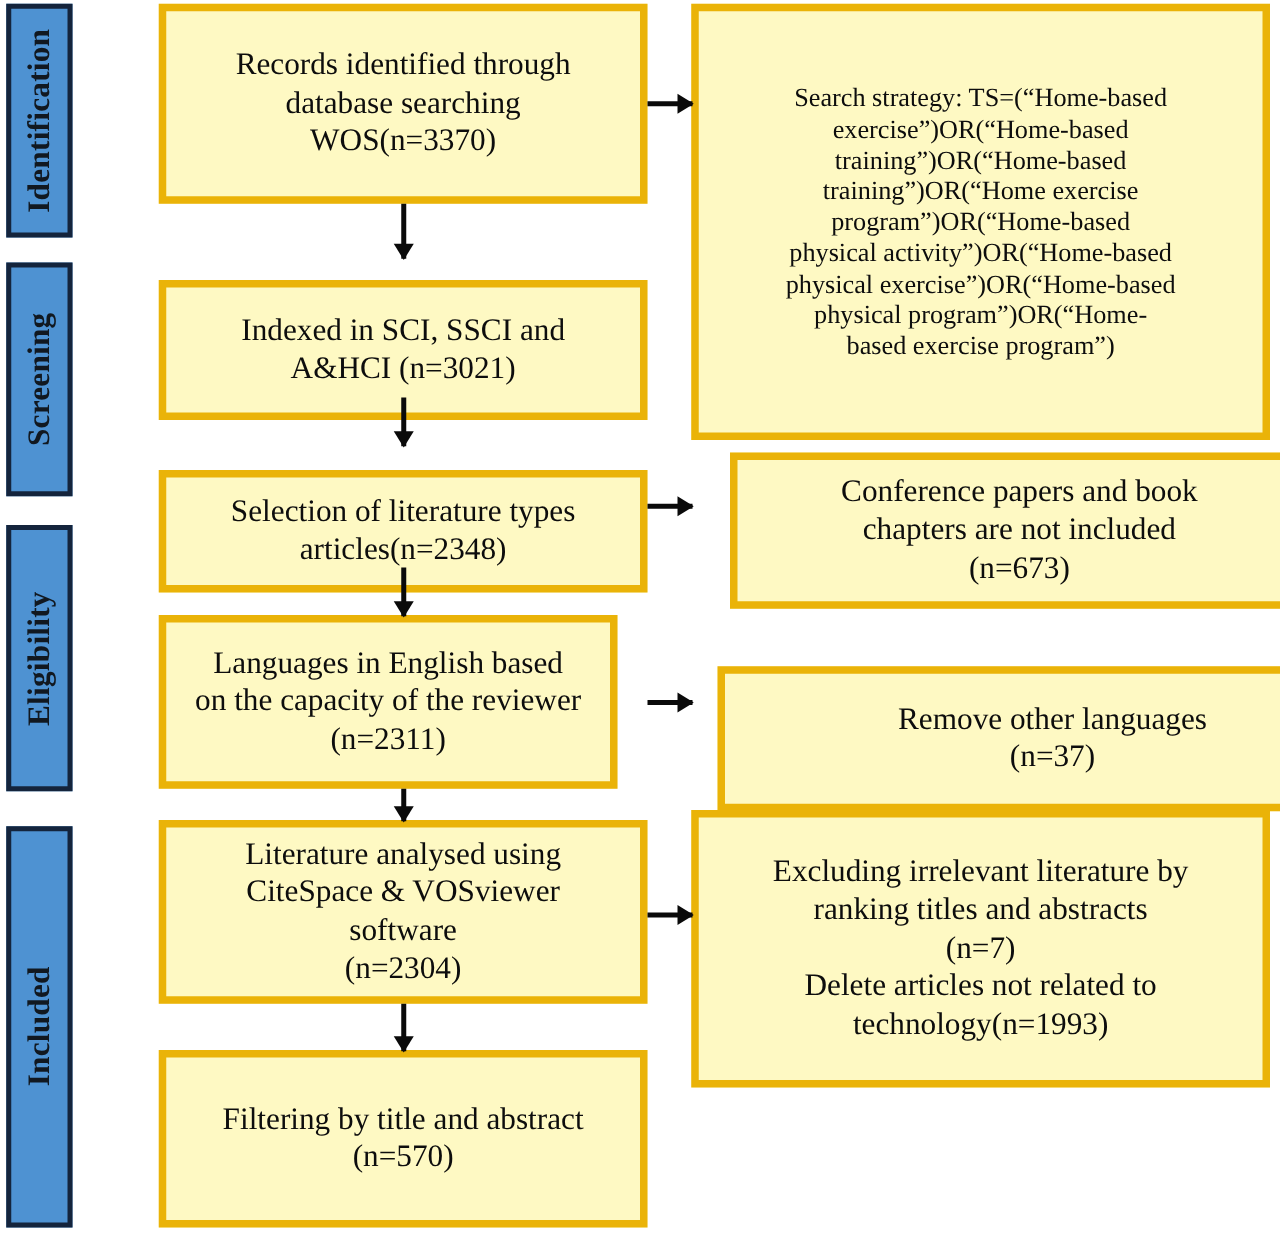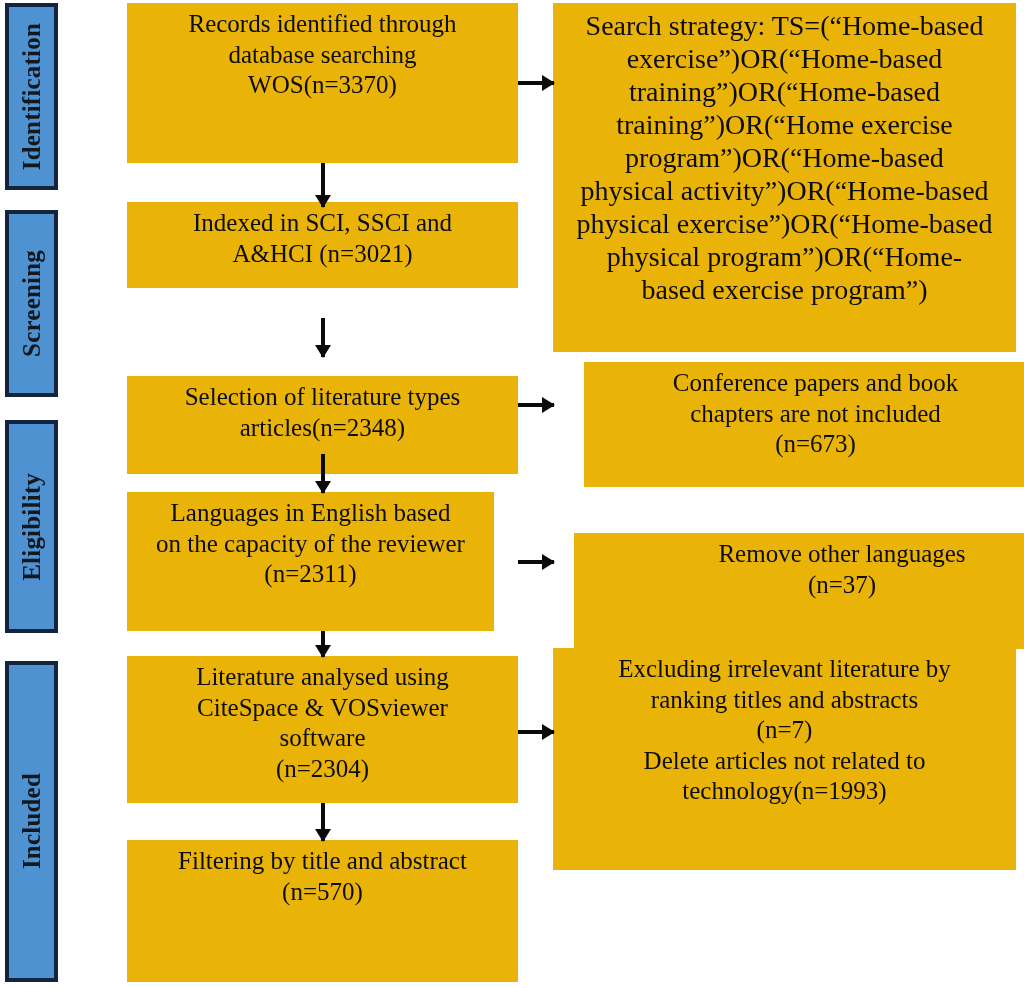--- a/index.html
+++ b/index.html
@@ -35,35 +35,36 @@
     line-height: 1;
     color: #111820;
     letter-spacing: 0.2px;
     white-space: nowrap;
   }
 
   
   .flow-box {
     position: absolute;
     box-sizing: border-box;
-    background: #eab308;
+    background: #fef9c3;
     border: 6px solid #eab308;
     display: flex;
+    align-items: center;
     justify-content: center;
     text-align: center;
   }
   .flow-box .box-text {
     font-size: 25px;
     line-height: 1.22;
     color: #0d0d0d;
     padding: 0 10px;
     white-space: pre-line;
   }
   .flow-box.dense .box-text {
-    font-size: 28px;
+    font-size: 21px;
     line-height: 1.18;
     padding: 0 6px;
   }
 
   
   .conn-v {
     position: absolute;
     width: 4px;
     background: #0a0a0a;
   }
@@ -115,21 +116,21 @@
   <div class="stage-tab" style="left:5px; top:661px; width:53px; height:321px;">
     <span class="stage-label">Included</span>
   </div>
 
   <div class="flow-box" style="left:127px; top:3px; width:391px; height:160px;">
     <span class="box-text">Records identified through
 database searching
 WOS(n=3370)</span>
   </div>
 
-  <div class="flow-box" style="left:127px; top:202px; width:391px; height:86px;">
+  <div class="flow-box" style="left:127px; top:224px; width:391px; height:112px;">
     <span class="box-text">Indexed in SCI, SSCI and
 A&amp;HCI (n=3021)</span>
   </div>
 
   <div class="flow-box" style="left:127px; top:376px; width:391px; height:98px;">
     <span class="box-text">Selection of literature types
 articles(n=2348)</span>
   </div>
 
   <div class="flow-box" style="left:127px; top:492px; width:367px; height:139px;">

